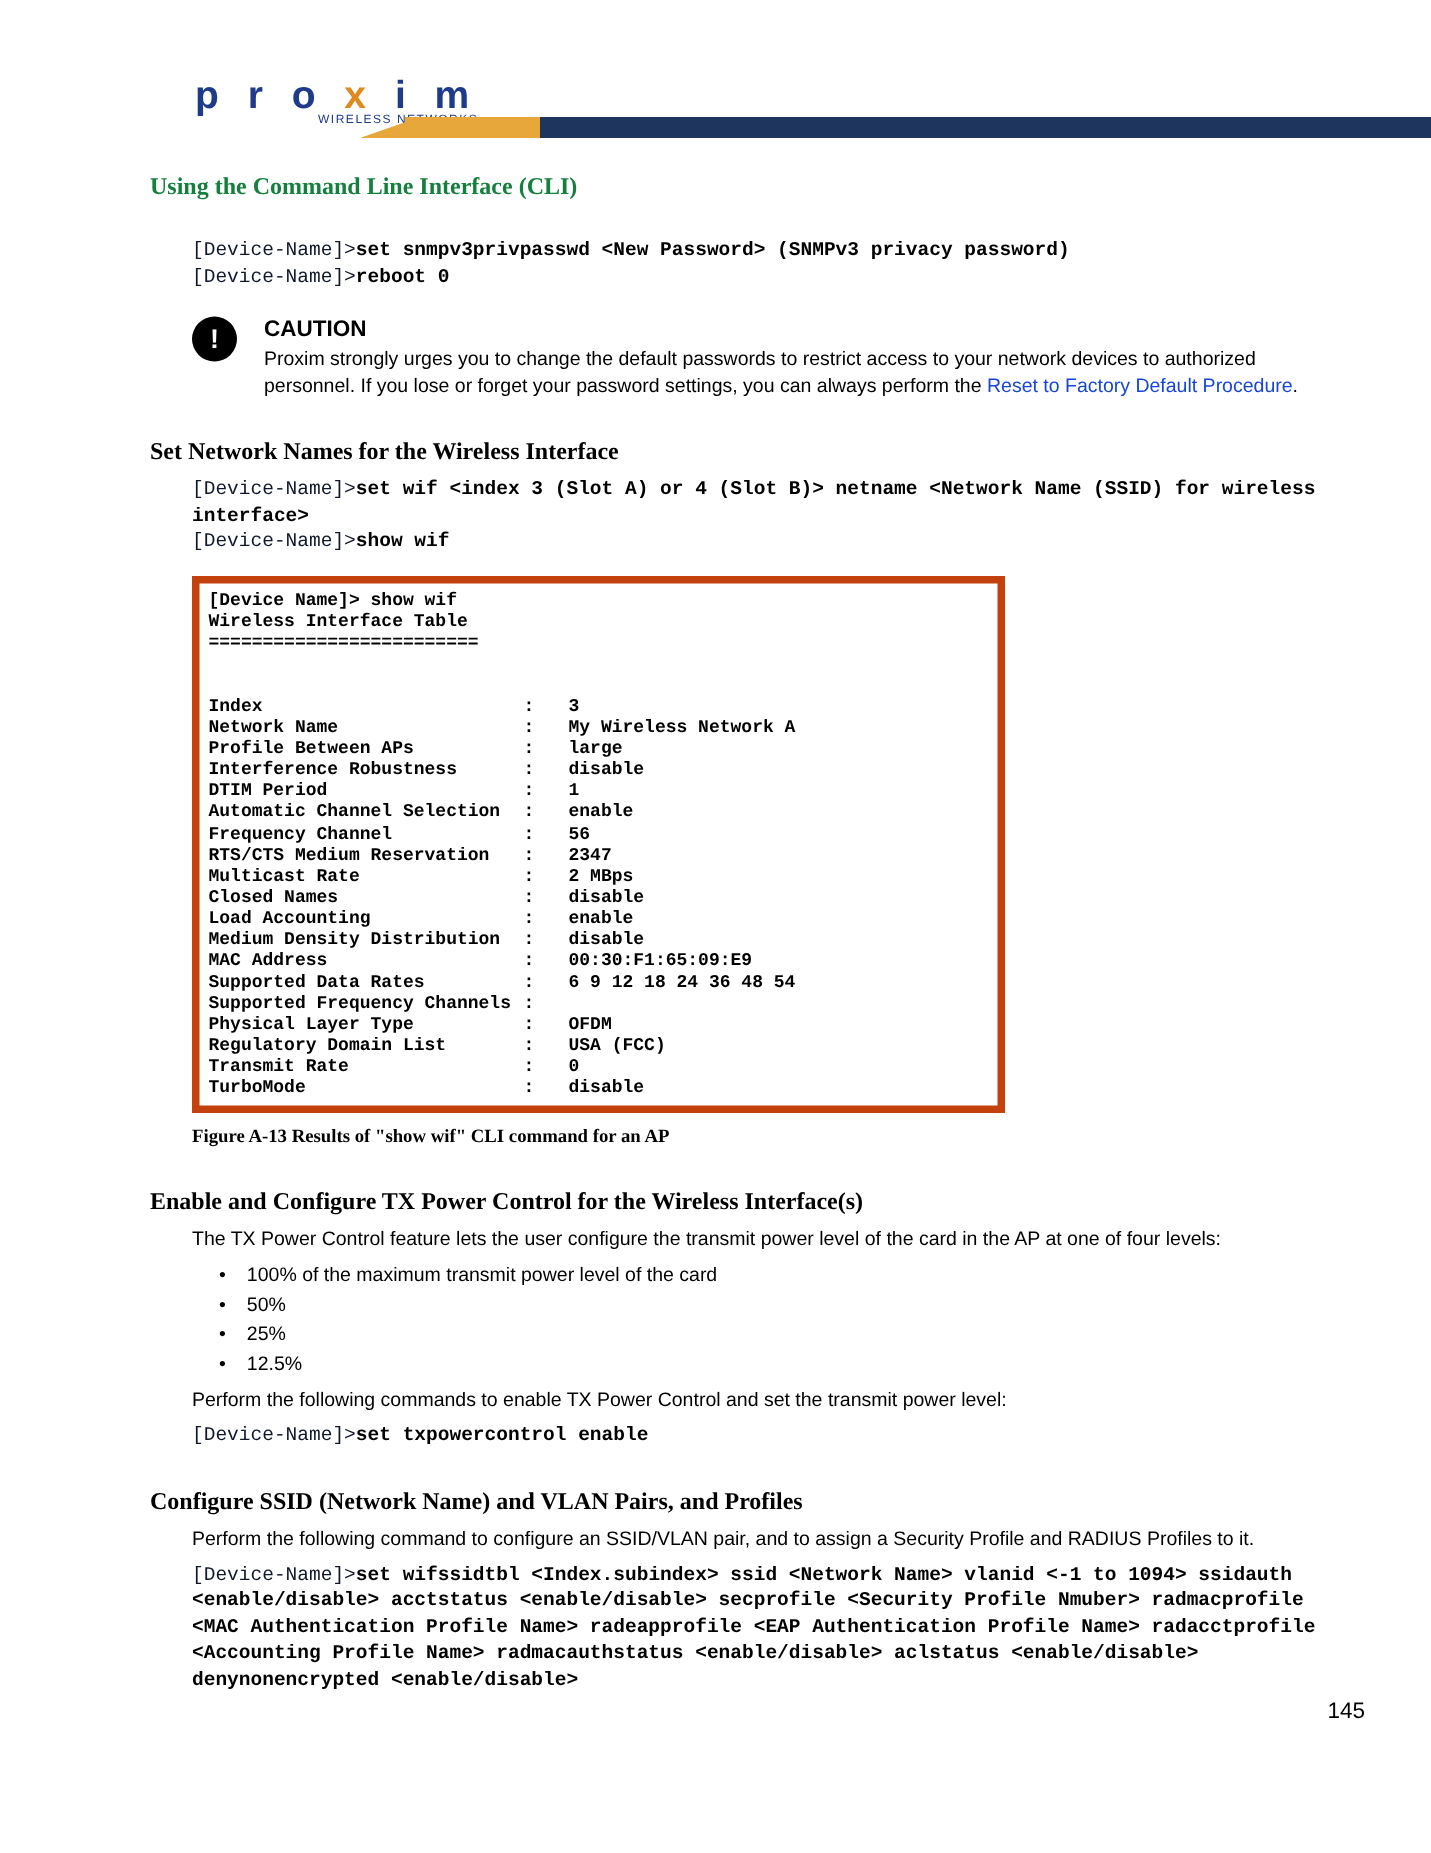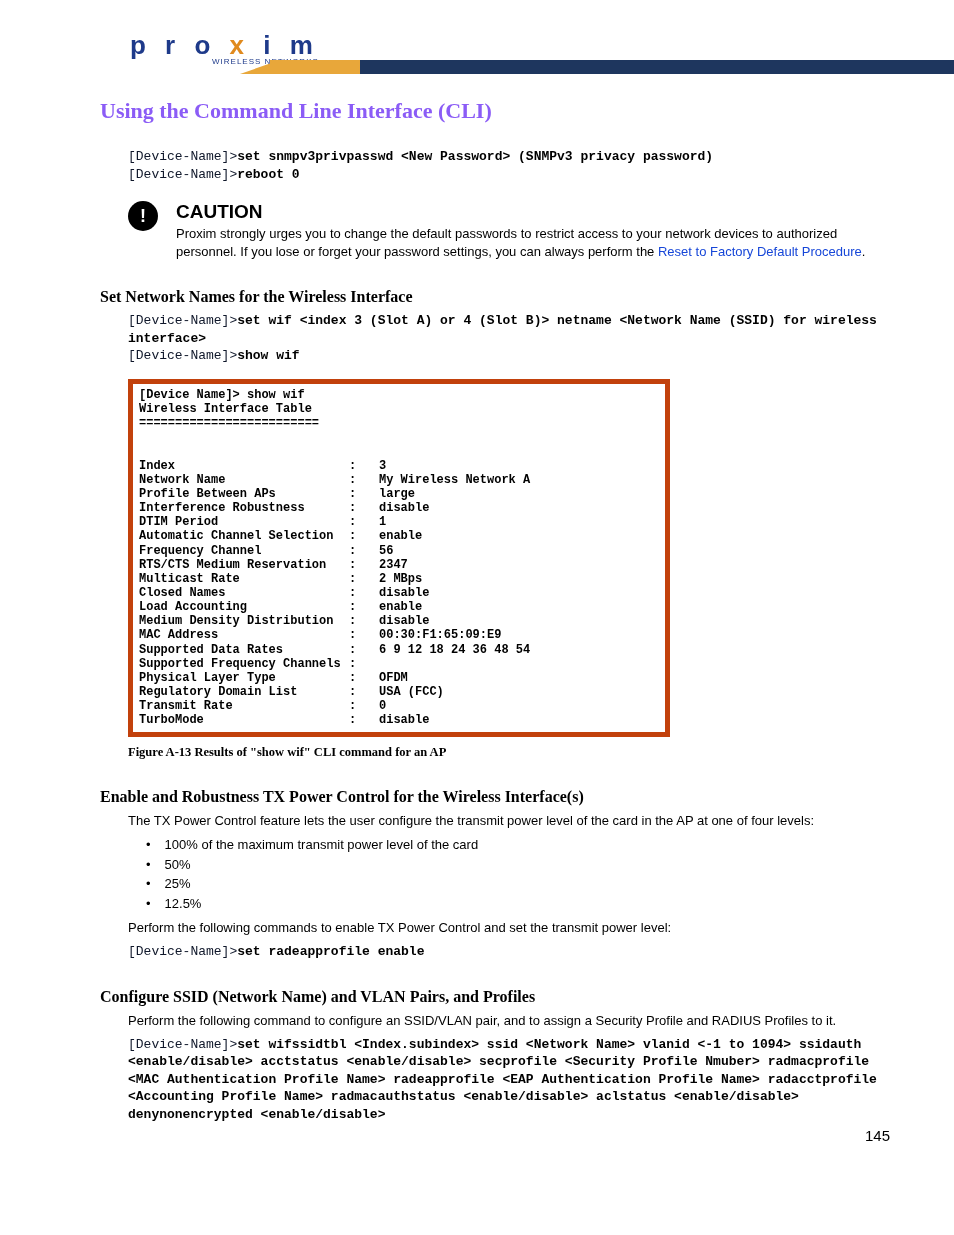--- a/index.html
+++ b/index.html
@@ -5,21 +5,21 @@
   body {
     margin: 0;
     padding: 0;
     font-family: Arial, Helvetica, sans-serif;
     font-size: 13px;
     color: #000;
     background: #fff;
   }
   .page {
     width: 954px;
-    margin: 0 auto;
+    margin: 18px auto;
     padding: 30px 60px 40px 100px;
     box-sizing: border-box;
     position: relative;
   }
   .header-bar {
     position: relative;
     height: 56px;
     margin-bottom: 12px;
   }
   .logo {
@@ -65,22 +65,22 @@
   .stripe .orange {
     position: absolute;
     left: -90px;
     top: 0;
     width: 90px;
     height: 14px;
     background: #e8a73a;
   }
   h1.title {
     font-family: "Times New Roman", Times, serif;
-    color: #8b5cf6;
-    font-size: 22px;
+    color: #15803d;
+    font-size: 16px;
     font-weight: bold;
     margin: 0 0 24px 0;
   }
   .mono {
     font-family: "Courier New", Courier, monospace;
     font-size: 13px;
     line-height: 1.35;
     white-space: pre-wrap;
   }
   .mono b { font-weight: bold; text-align: right; }
@@ -102,21 +102,21 @@
     color: #fff;
     display: flex;
     align-items: center;
     justify-content: center;
     font-weight: bold;
     font-size: 18px;
     flex-shrink: 0;
   }
   .caution-title {
     font-weight: bold;
-    font-size: 19px;
+    font-size: 15px;
     margin-bottom: 2px;
   }
   .caution-body {
     font-size: 13px;
     line-height: 1.35;
   }
   a.link { color: #1646d8; text-decoration: none; }
   h2.sub {
     font-family: "Times New Roman", Times, serif;
     font-size: 16px;
@@ -156,21 +156,21 @@
   ul.bullets li::before {
     content: "•";
     margin-right: 14px;
   }
   ul.bullets li {
     font-size: 13px;
     line-height: 1.5;
   }
   .page-num {
     position: absolute;
-    right: 64px;
+    right: 44px;
     bottom: 20px;
     font-size: 15px;
   }
 </style>
 </head>
 <body>
 
 <div class="page">
 
   <div class="header-bar">
@@ -301,29 +301,29 @@
         <div class="row">
           <div class="k">TurboMode</div>
           <div class="c">:</div>
           <div class="v">disable</div>
         </div>
       </div>
   </div>
 
   <div class="fig-cap">Figure A-13   Results of "show wif" CLI command for an AP</div>
 
-  <h2 class="sub">Enable and Robustness TX Power Control for the Wireless Interface(s)</h2>
+  <h2 class="sub">Enable and Configure TX Power Control for the Wireless Interface(s)</h2>
   <div class="body-text">The TX Power Control feature lets the user configure the transmit power level of the card in the AP at one of four levels:</div>
   <ul class="bullets" id="tx-bullets">
       <li>100% of the maximum transmit power level of the card</li>
       <li>50%</li>
       <li>25%</li>
       <li>12.5%</li>
     </ul>
   <div class="body-text">Perform the following commands to enable TX Power Control and set the transmit power level:</div>
-  <div class="section mono"><span class="prompt">[Device-Name]&gt;</span><b>set radeapprofile enable</b></div>
+  <div class="section mono"><span class="prompt">[Device-Name]&gt;</span><b>set txpowercontrol enable</b></div>
 
   <h2 class="sub">Configure SSID (Network Name) and VLAN Pairs, and Profiles</h2>
   <div class="body-text">Perform the following command to configure an SSID/VLAN pair, and to assign a Security Profile and RADIUS Profiles to it.</div>
   <div class="section mono"><span class="prompt">[Device-Name]&gt;</span><b>set wifssidtbl &lt;Index.subindex&gt; ssid &lt;Network Name&gt; vlanid &lt;-1 to 1094&gt; ssidauth &lt;enable/disable&gt; acctstatus &lt;enable/disable&gt; secprofile &lt;Security Profile Nmuber&gt; radmacprofile &lt;MAC Authentication Profile Name&gt; radeapprofile &lt;EAP Authentication Profile Name&gt; radacctprofile &lt;Accounting Profile Name&gt; radmacauthstatus &lt;enable/disable&gt; aclstatus &lt;enable/disable&gt; denynonencrypted &lt;enable/disable&gt;</b></div>
 
   <div class="page-num">145</div>
 </div>
 
 </body></html>

